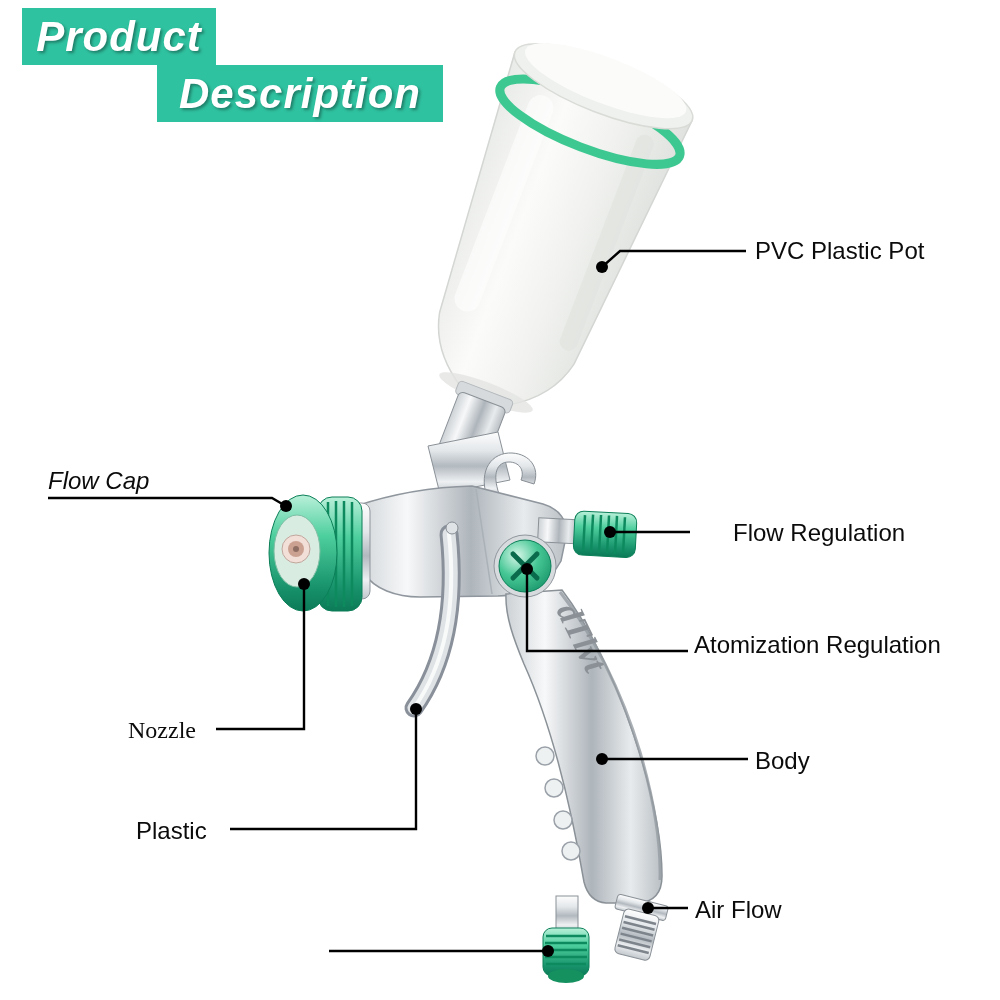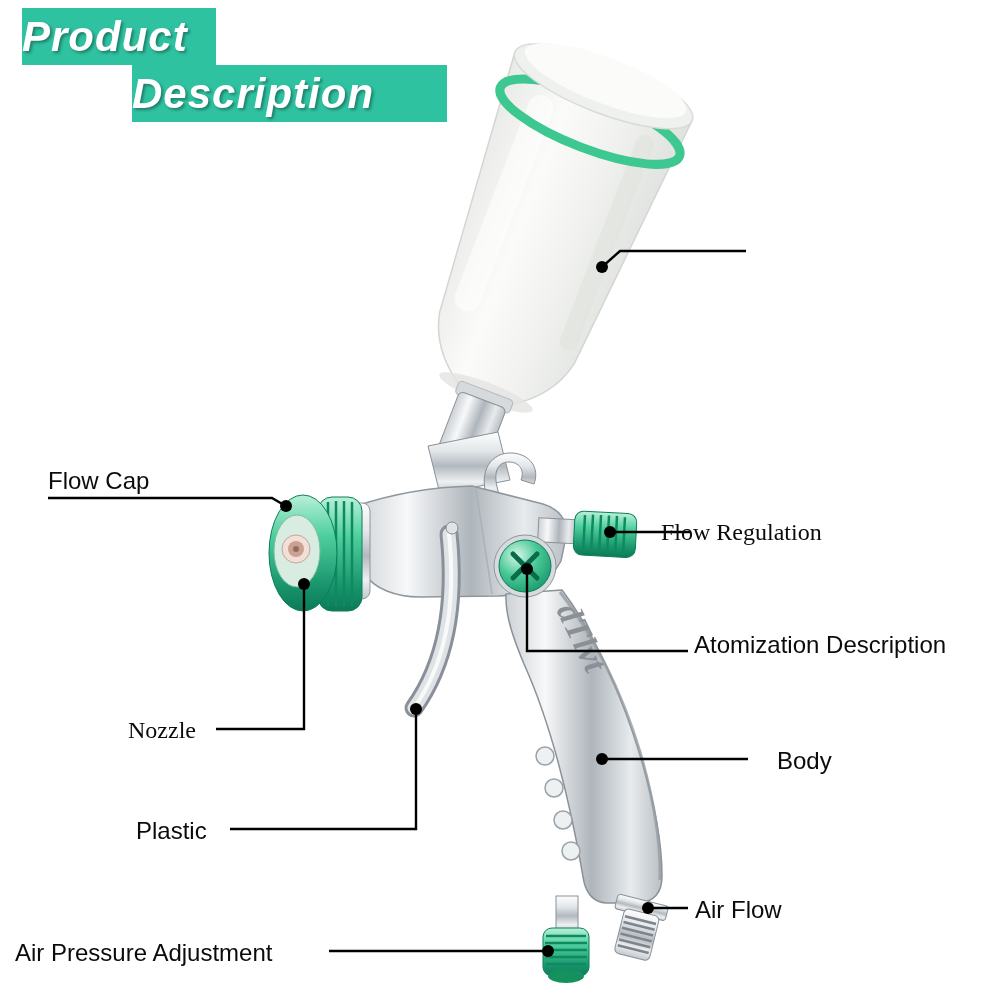--- a/index.html
+++ b/index.html
@@ -4,34 +4,34 @@
 <style>
   html,body{margin:0;padding:0;background:#fff;}
   .stage{
     position:relative;width:1000px;height:1000px;background:#ffffff;
     overflow:hidden;font-family:"Liberation Sans",sans-serif;
   }
   .art{position:absolute;left:0;top:0;width:1000px;height:1000px;}
   .hdr{
     position:absolute;background:#2fc2a0;color:#ffffff;
     font-style:italic;font-weight:bold;font-size:42px;line-height:57px;
-    text-align:left;text-shadow:2px 2px 3px rgba(0,0,0,.35);
+    text-align:center;text-shadow:2px 2px 3px rgba(0,0,0,.35);
     letter-spacing:1px;
   }
   .hdr1{left:22px;top:8px;width:194px;height:57px;}
-  .hdr2{left:132px;top:65px;width:315px;height:57px;}
+  .hdr2{left:157px;top:65px;width:286px;height:57px;}
   .label{
     position:absolute;font-size:24px;color:#0b0b0b;white-space:nowrap;
   }
   .lbl-pvc{left:755px;top:237px;}
-  .lbl-flowcap{left:48px;top:467px;}
-  .lbl-flowreg{left:661px;top:519px;font-family:Liberation Serif, serif;}
+  .lbl-flowcap{left:48px;top:467px;font-style:italic;}
+  .lbl-flowreg{left:733px;top:519px;}
   .lbl-atom{left:694px;top:631px;}
   .lbl-nozzle{left:128px;top:717px;font-family:Liberation Serif, serif;}
-  .lbl-body{left:777px;top:747px;}
+  .lbl-body{left:755px;top:747px;}
   .lbl-trigger{left:136px;top:817px;}
   .lbl-airinlet{left:695px;top:896px;}
   .lbl-airpress{left:15px;top:939px;}
 </style>
 </head>
 <body>
 
 <div class="stage">
 
   <svg class="art" viewBox="0 0 1000 1000">
@@ -186,22 +186,22 @@
     </g>
   </svg>
 
   <div class="hdr hdr1" style="background: rgb(47, 194, 160);">
     <span>Product</span>
   </div>
   <div class="hdr hdr2" style="background: rgb(47, 194, 160);">
     <span>Description</span>
   </div>
 
+  <div class="label lbl-pvc">PVC Plastic Pot</div>
   <div class="label lbl-flowcap">Flow Cap</div>
   <div class="label lbl-flowreg">Flow Regulation</div>
-  <div class="label lbl-atom">Atomization Description</div>
+  <div class="label lbl-atom">Atomization Regulation</div>
   <div class="label lbl-nozzle">Nozzle</div>
   <div class="label lbl-body">Body</div>
   <div class="label lbl-trigger">Plastic</div>
   <div class="label lbl-airinlet">Air Flow</div>
-  <div class="label lbl-airpress">Air Pressure Adjustment</div>
 
 </div>
 
 </body></html>

